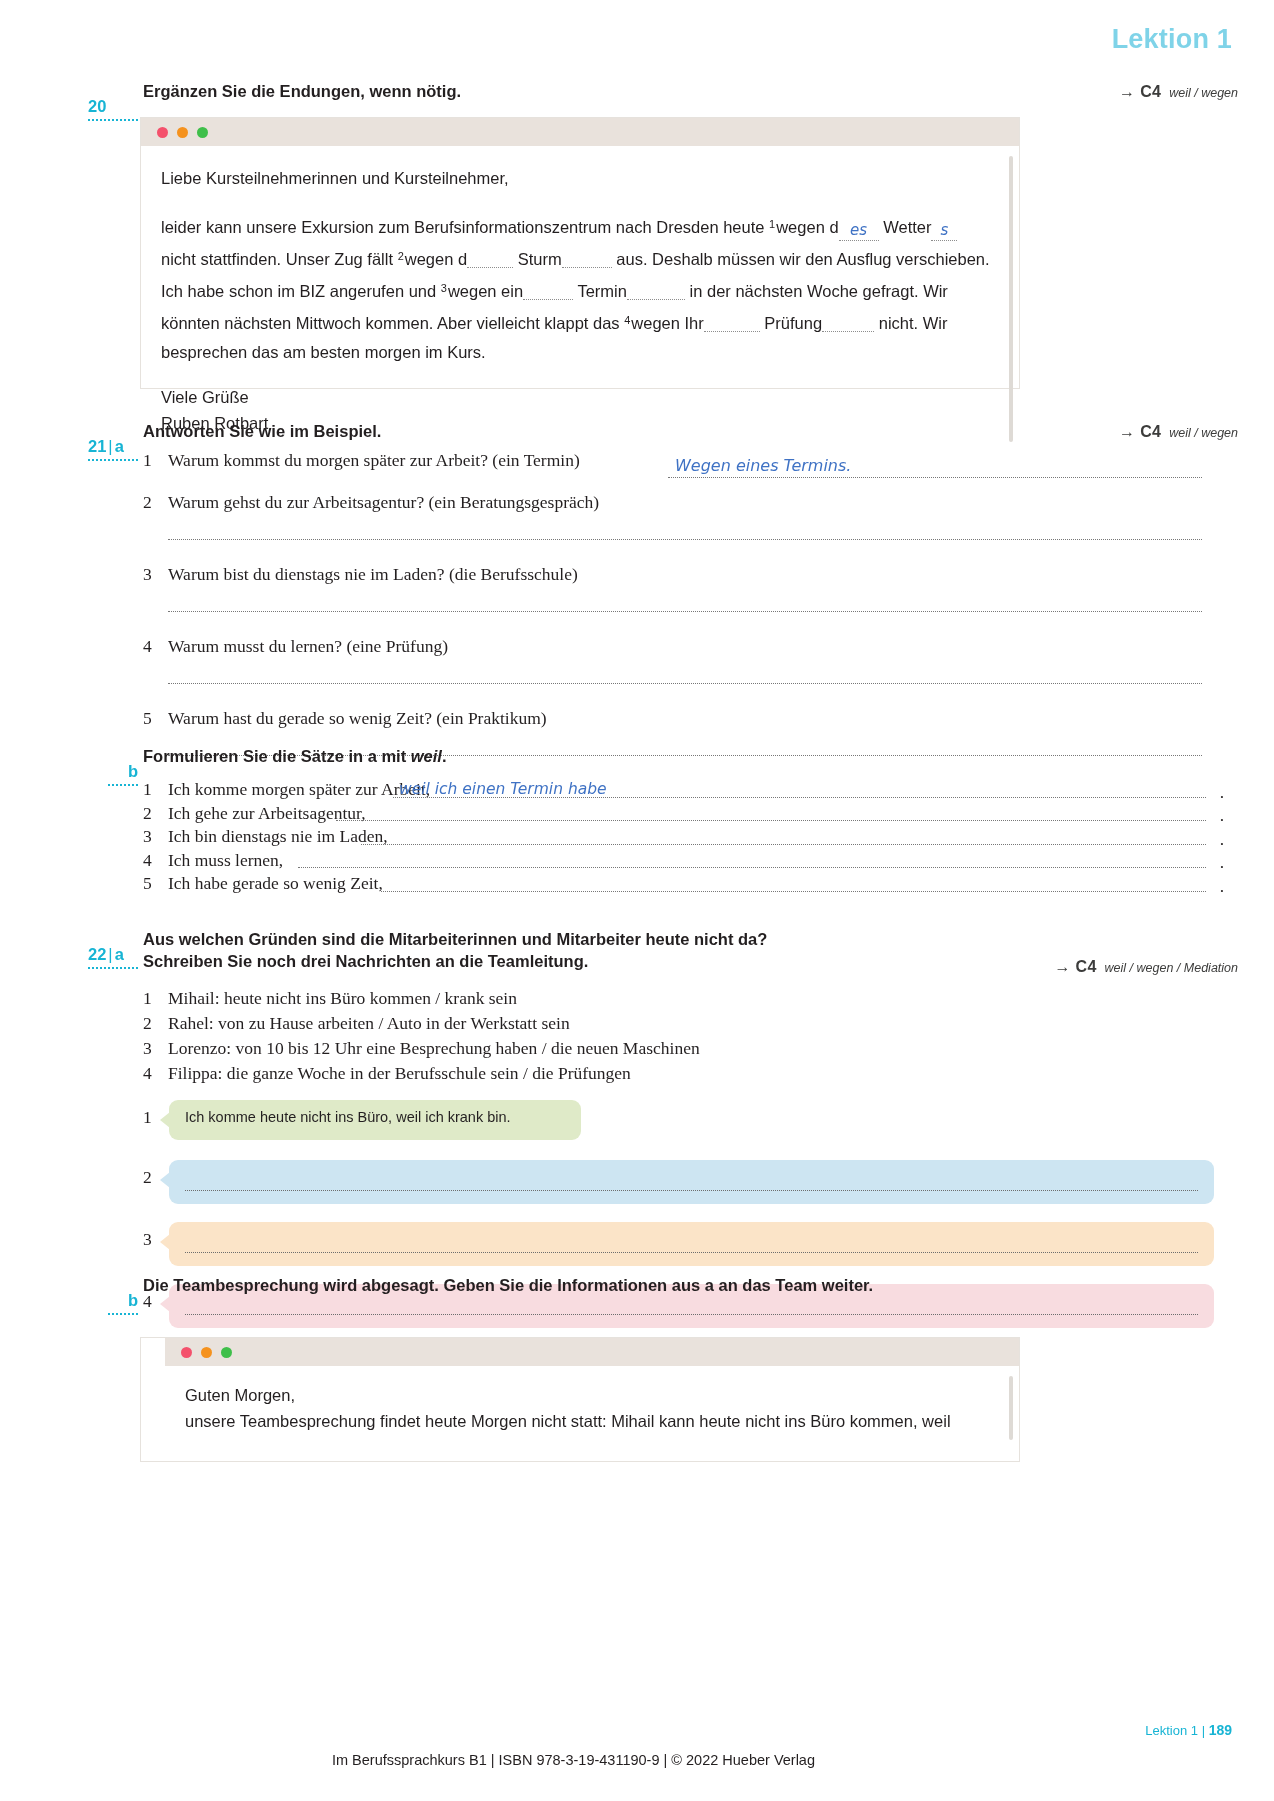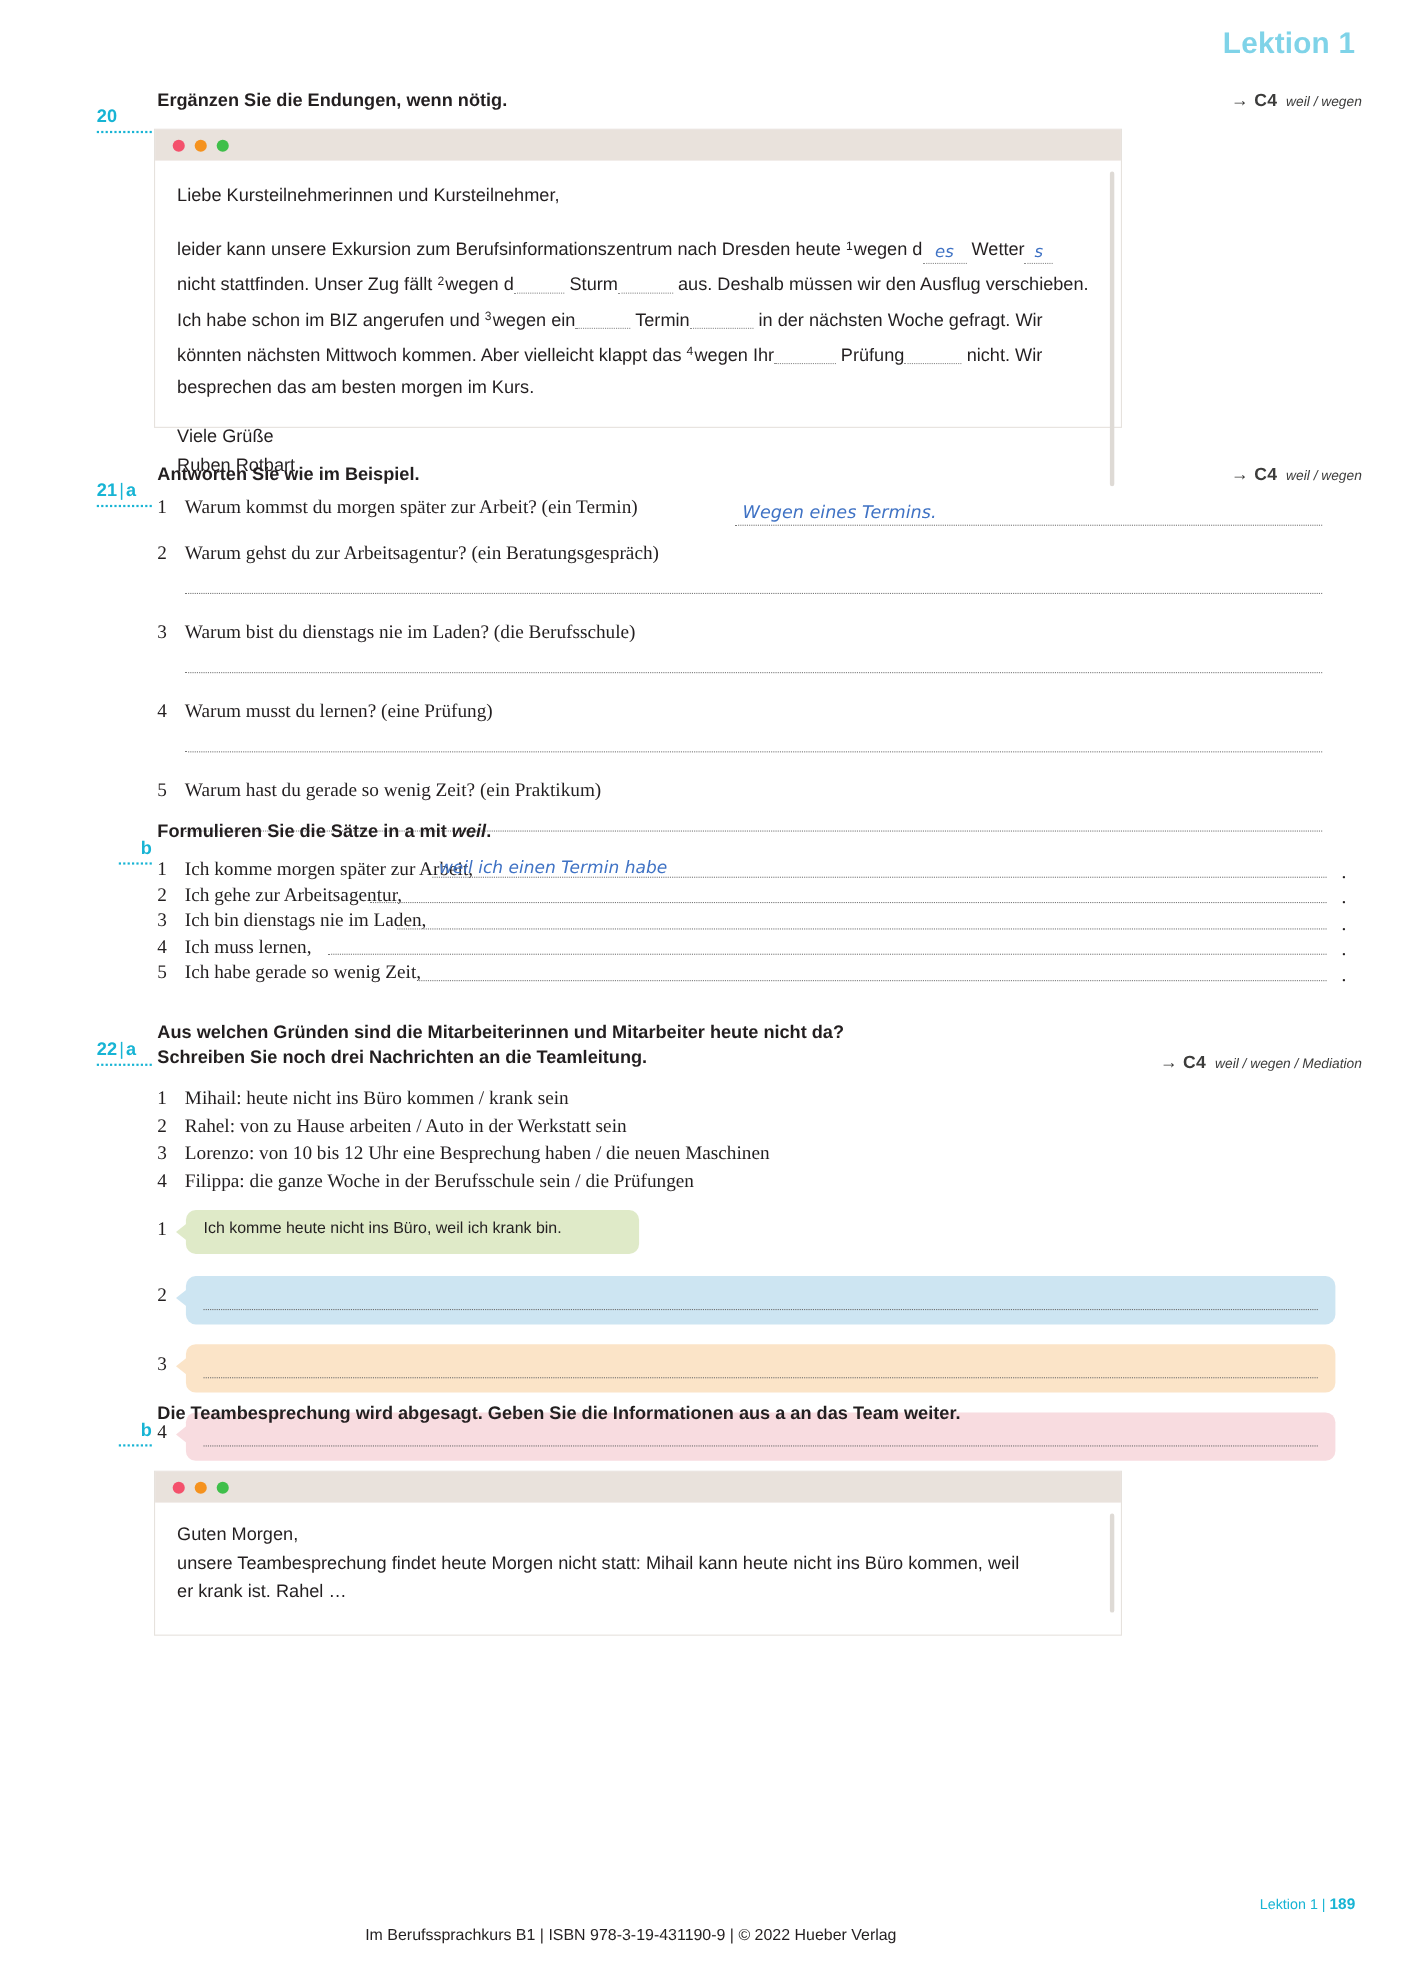--- a/index.html
+++ b/index.html
@@ -327,30 +327,29 @@
         <span class="bline"></span>
       </div>
     </div>
   </div>
 
   <div class="task" style="top:1274px;">
     <div class="tasknum sub">b</div>
     <div class="taskttl">Die Teambesprechung wird abgesagt. Geben Sie die Informationen aus a an das Team weiter.</div>
   </div>
 
-  <div class="mailwin" style="left:140px;top:1337px;width:880px;height:150px;">
+  <div class="mailwin" style="left:140px;top:1337px;width:880px;height:125px;padding-left:24px;">
     <div class="mailbar">
       <span class="dot" style="background:#f4516c;"></span>
       <span class="dot" style="background:#f5921e;"></span>
       <span class="dot" style="background:#3fbf4a;"></span>
     </div>
     <div class="mailbody" style="padding-top:16px;">
       <div class="scrollbar"></div>
       <p class="sig">Guten Morgen,</p>
       <p class="sig">unsere Teambesprechung findet heute Morgen nicht statt: Mihail kann heute nicht ins Büro kommen, weil</p>
-      <p class="sig">er krank ist. Rahel …</p>
     </div>
   </div>
 
   <div class="foot-lekt"><span>Lektion 1  |  </span><b>189</b></div>
   <div class="foot-isbn">Im Berufssprachkurs B1 | ISBN 978-3-19-431190-9 | © 2022 Hueber Verlag</div>
 
 </div>
 
 </body></html>

